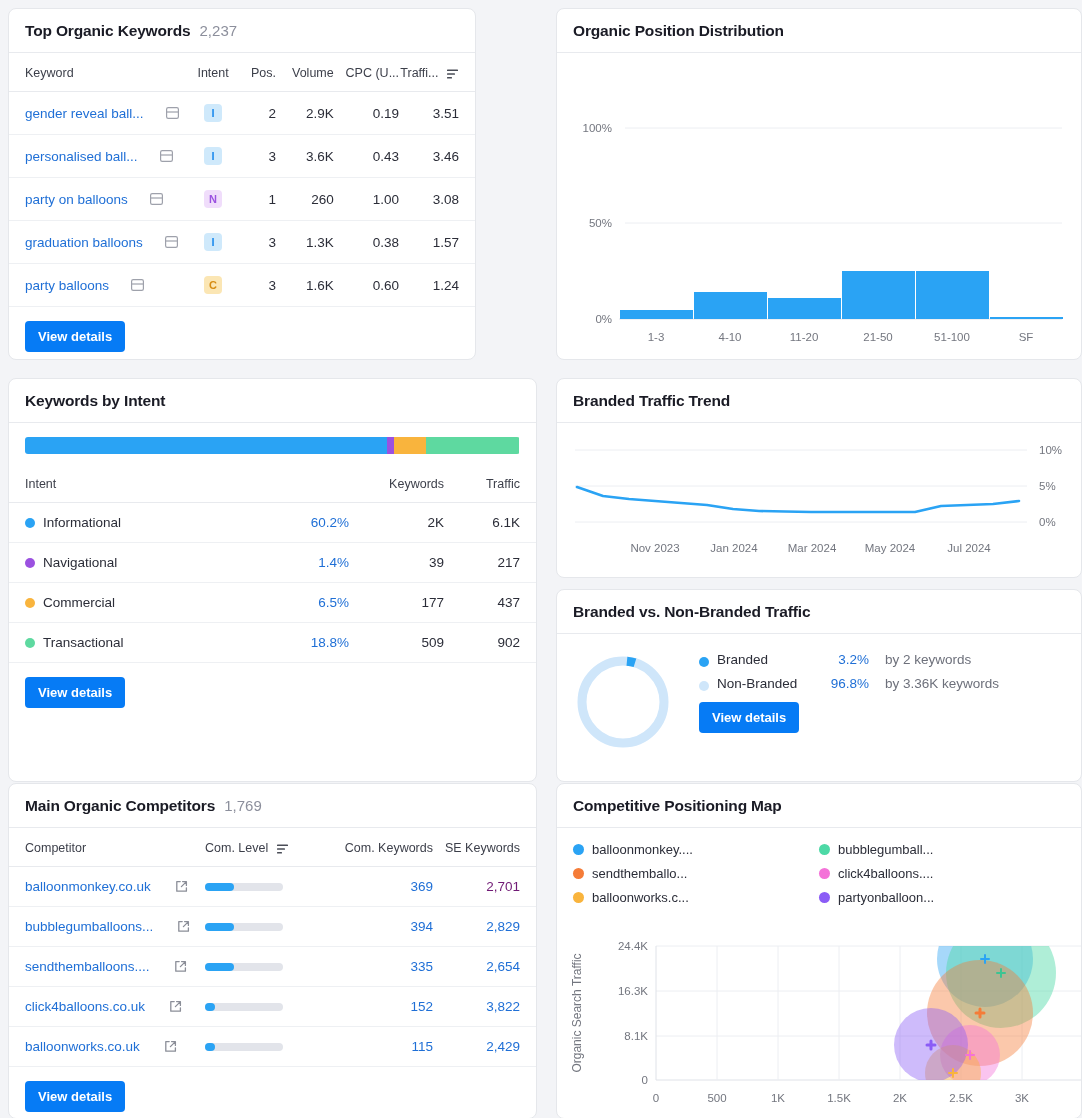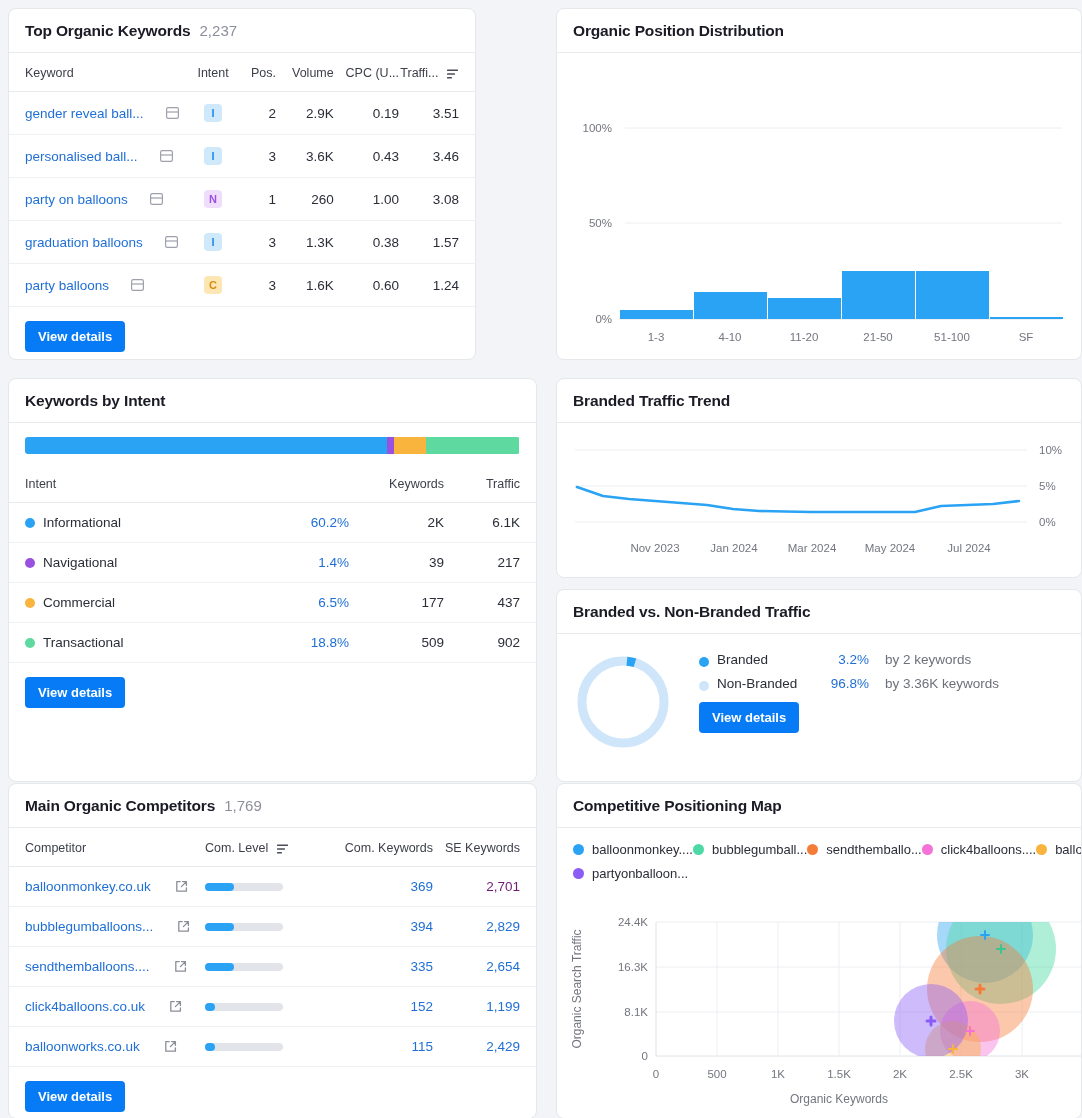--- a/index.html
+++ b/index.html
@@ -109,21 +109,21 @@
   .stack > span { height: 100%; display: block; }
 
   .dot { display: inline-block; width: 10px; height: 10px; border-radius: 50%; margin-right: 8px; vertical-align: -1px; }
 
   
   .axis-lbl { font-size: 11.5px; fill: #73767f; }
   .axis-title { font-size: 12px; fill: #73767f; }
 
   .legend-grid {
     display: grid;
-    grid-template-columns: repeat(5, 1fr);
+    grid-template-columns: repeat(2, 1fr);
     row-gap: 9px;
     padding: 14px 16px 0;
   }
   .legend-item { display: flex; align-items: center; font-size: 13px; color: #2b2d38; }
   .legend-item .dot { width: 11px; height: 11px; }
 
   
   .donut-row { display: flex; align-items: flex-end; font-size: 13.5px; margin-bottom: 9px; }
   .donut-row .nm { color: #2b2d38; width: 96px; }
   .donut-row .pc { color: #1f6fd6; width: 56px; text-align: right; font-weight: normal; }
@@ -460,21 +460,21 @@
             <span class="kw-cell">
               <a class="link">click4balloons.co.uk</a>
               <svg class="ext-ico" viewBox="0 0 13 13">
                 <path d="M5.2 1.6H1.8v9.6h9.6V7.8" fill="none" stroke="#8b8e98" stroke-width="1.3" stroke-linecap="round" stroke-linejoin="round"></path>
                 <path d="M7.6 1.6h3.8v3.8M11.4 1.6 6.4 6.6" fill="none" stroke="#8b8e98" stroke-width="1.3" stroke-linecap="round" stroke-linejoin="round"></path>
               </svg>
             </span>
           </td>
           <td style="text-align:left"><span class="prog"><i style="width:13%"></i></span></td>
           <td style="color:#1f6fd6">152</td>
-          <td class="pad-r" style="color:#1f6fd6">1,199</td>
+          <td class="pad-r" style="color:#1f6fd6">3,822</td>
         </tr>
         <tr>
           <td class="left">
             <span class="kw-cell">
               <a class="link">balloonworks.co.uk</a>
               <svg class="ext-ico" viewBox="0 0 13 13">
                 <path d="M5.2 1.6H1.8v9.6h9.6V7.8" fill="none" stroke="#8b8e98" stroke-width="1.3" stroke-linecap="round" stroke-linejoin="round"></path>
                 <path d="M7.6 1.6h3.8v3.8M11.4 1.6 6.4 6.6" fill="none" stroke="#8b8e98" stroke-width="1.3" stroke-linecap="round" stroke-linejoin="round"></path>
               </svg>
             </span>

